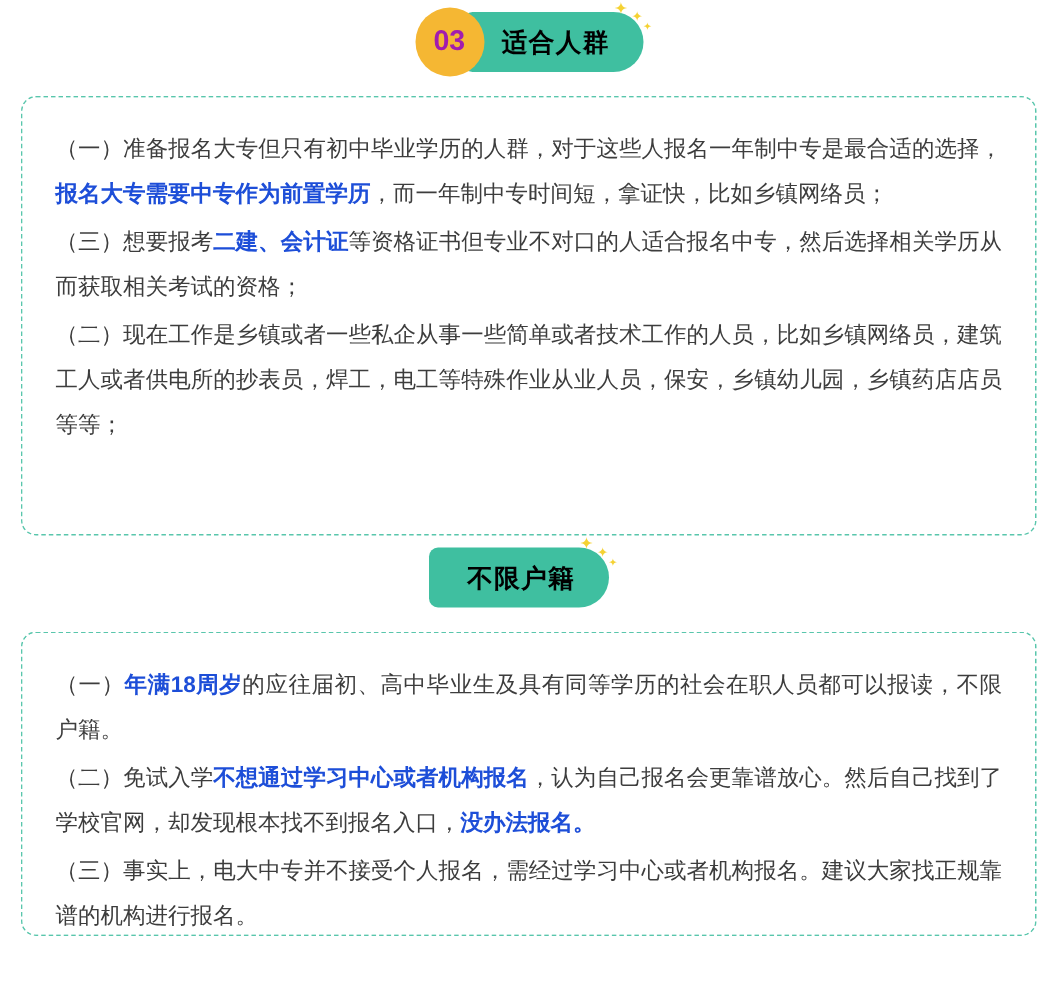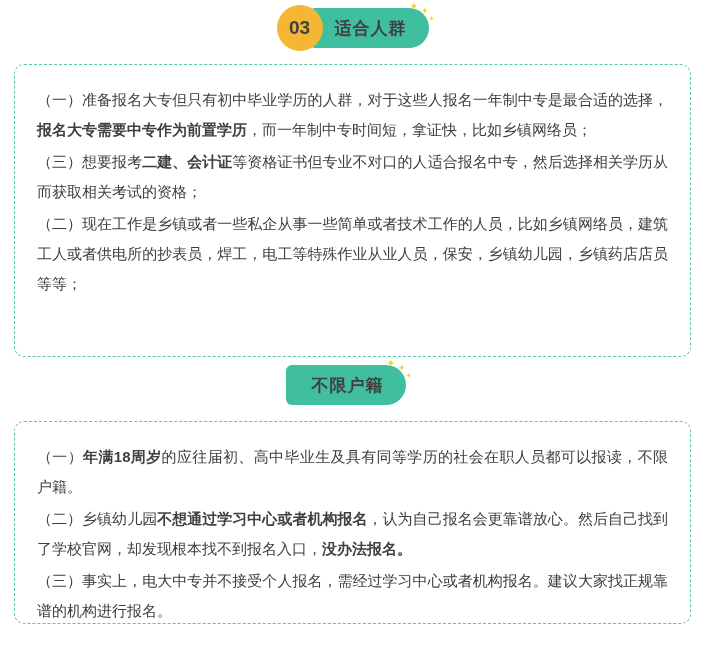--- a/index.html
+++ b/index.html
@@ -35,38 +35,38 @@
     align-items: center;
     height: 46px;
   }
   .badge-num {
     position: relative;
     z-index: 3;
     width: 46px;
     height: 46px;
     border-radius: 50%;
     background: #f5b733;
-    color: #404040;
+    color: #a21caf;
     font-size: 19px;
     font-weight: bold;
     display: flex;
     align-items: center;
     justify-content: center;
     font-family: "Liberation Sans", sans-serif;
     box-shadow: 0 0 0 0 rgba(0,0,0,0);
     text-align: center;
   }
   .badge-title {
     position: relative;
     z-index: 2;
     margin-left: -14px;
     height: 40px;
     padding: 0 22px 0 26px;
     background: #3fbfa0;
-    color: #404040;
+    color: #000000;
     font-size: 17px;
     font-weight: bold;
     letter-spacing: 1px;
     display: flex;
     align-items: center;
     border-radius: 6px 20px 20px 6px;
   }
   .sparkle {
     position: absolute;
     z-index: 4;
@@ -93,21 +93,21 @@
 
   p.para {
     margin: 0 0 2px 0;
     font-size: 15px;
     line-height: 30px;
     color: #3d3d3d;
     text-align: justify;
     font-family: "Liberation Sans", sans-serif;
   }
   p.para:last-child { margin-bottom: 0; }
-  .b { font-weight: bold; color: #404040; }
+  .b { font-weight: bold; color: #1d4ed8; }
 </style>
 </head>
 <body>
 
 <div class="page">
 
   <div class="section-head">
     <div class="badge-wrap">
       <div class="badge-num">03</div>
       <div class="badge-title">适合人群</div>
@@ -127,17 +127,17 @@
     <div class="badge-wrap">
       <div class="badge-title">不限户籍</div>
       <span class="sparkle s1">✦</span>
       <span class="sparkle s2">✦</span>
       <span class="sparkle s3">✦</span>
     </div>
   </div>
 
   <div class="content-box box-2" id="box-04">
       <p class="para"><span>（一）</span><span class="b">年满18周岁</span><span>的应往届初、高中毕业生及具有同等学历的社会在职人员都可以报读，不限户籍。</span></p>
-      <p class="para"><span>（二）乡镇幼儿园</span><span class="b">不想通过学习中心或者机构报名</span><span>，认为自己报名会更靠谱放心。然后自己找到了学校官网，却发现根本找不到报名入口，</span><span class="b">没办法报名。</span></p>
+      <p class="para"><span>（二）免试入学</span><span class="b">不想通过学习中心或者机构报名</span><span>，认为自己报名会更靠谱放心。然后自己找到了学校官网，却发现根本找不到报名入口，</span><span class="b">没办法报名。</span></p>
       <p class="para"><span>（三）事实上，电大中专并不接受个人报名，需经过学习中心或者机构报名。建议大家找正规靠谱的机构进行报名。</span></p>
     </div>
 
 </div>
 
 </body></html>

